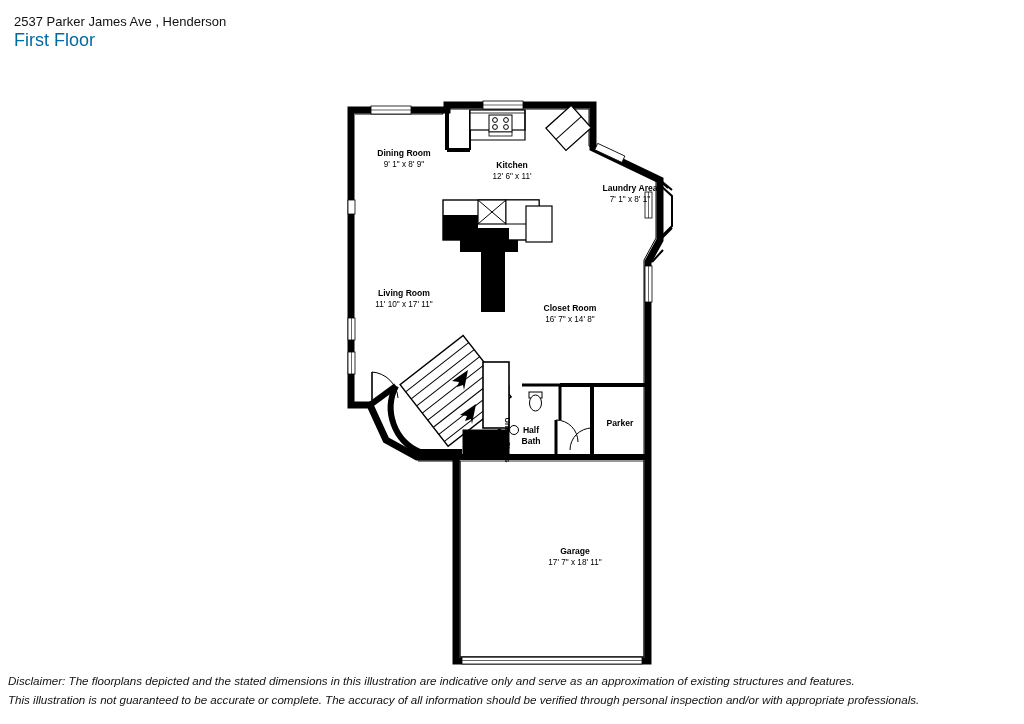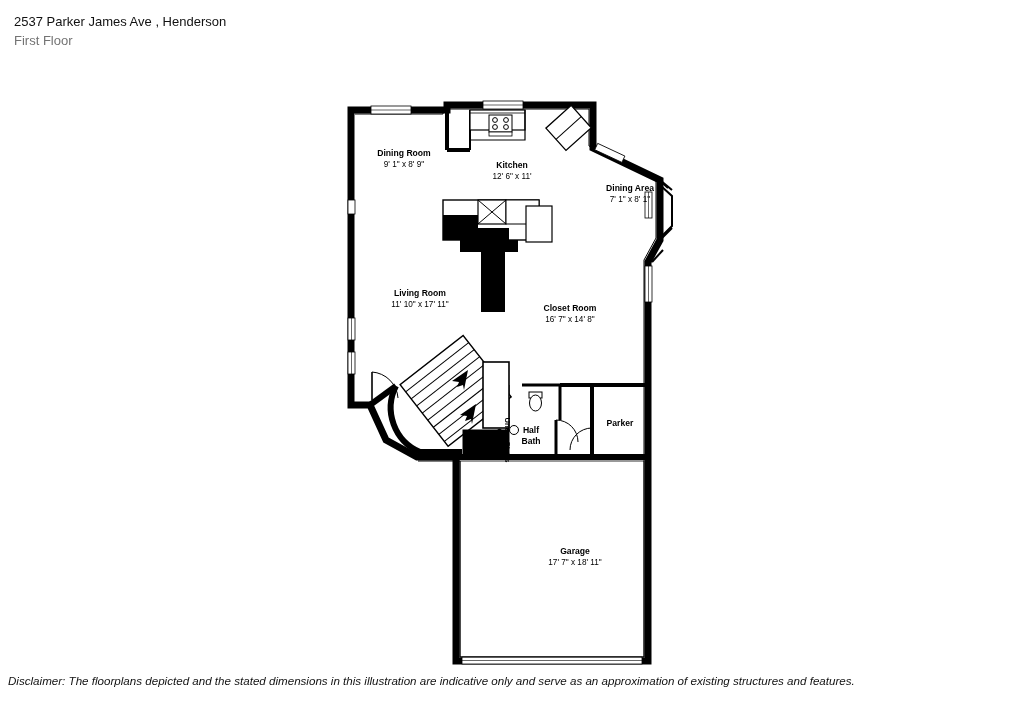--- a/index.html
+++ b/index.html
@@ -20,23 +20,23 @@
     left: 14px;
     top: 12px;
     width: 600px;
   }
   #header .addr {
     font-size: 13px;
     line-height: 19px;
     color: #111;
   }
   #header .floor {
-    font-size: 13px;
+    font-size: 18px;
     line-height: 19px;
-    color: #737373;
+    color: #0369a1;
   }
   #plan {
     position: absolute;
     left: 0;
     top: 0;
     width: 1024px;
     height: 724px;
   }
   #disclaimer {
     position: absolute;
@@ -273,25 +273,25 @@
   <span class="nm">Dining Room</span>
   <span class="dm">9' 1" x 8' 9"</span>
 </div>
 
 <div class="lbl" style="left:470px; top:160px; width:84px;text-align:center;">
   <span class="nm">Kitchen</span>
   <span class="dm">12' 6" x 11'</span>
 </div>
 
 <div class="lbl" style="left:588px; top:183px; width:84px;">
-  <span class="nm">Dining Area</span>
+  <span class="nm">Laundry Area</span>
   <span class="dm">7' 1" x 8' 1"</span>
 </div>
 
-<div class="lbl" style="left:368px; top:288px; width:104px;">
+<div class="lbl" style="left:352px; top:288px; width:104px;">
   <span class="nm">Living Room</span>
   <span class="dm">11' 10" x 17' 11"</span>
 </div>
 
 <div class="lbl" style="left:518px; top:303px; width:104px;">
   <span class="nm">Closet Room</span>
   <span class="dm">16' 7" x 14' 8"</span>
 </div>
 
 <div class="lbl" style="left:588px; top:418px; width:64px;">
@@ -311,13 +311,14 @@
   <span style="display:block; transform: rotate(90deg); transform-origin: 13px 31px; position:absolute; left:-18px; top:26px; width:62px; text-align:center; line-height:8px;">Under Stairs Closet</span>
 </div>
 
 <div class="lbl" style="left:510px; top:425px; width:42px;">
   <span class="nm">Half</span>
   <span class="nm">Bath</span>
 </div>
 
 <div id="disclaimer">
   <div>Disclaimer: The floorplans depicted and the stated dimensions in this illustration are indicative only and serve as an approximation of existing structures and features.</div>
+  <div>This illustration is not guaranteed to be accurate or complete. The accuracy of all information should be verified through personal inspection and/or with appropriate professionals.</div>
 </div>
 
 </body></html>

